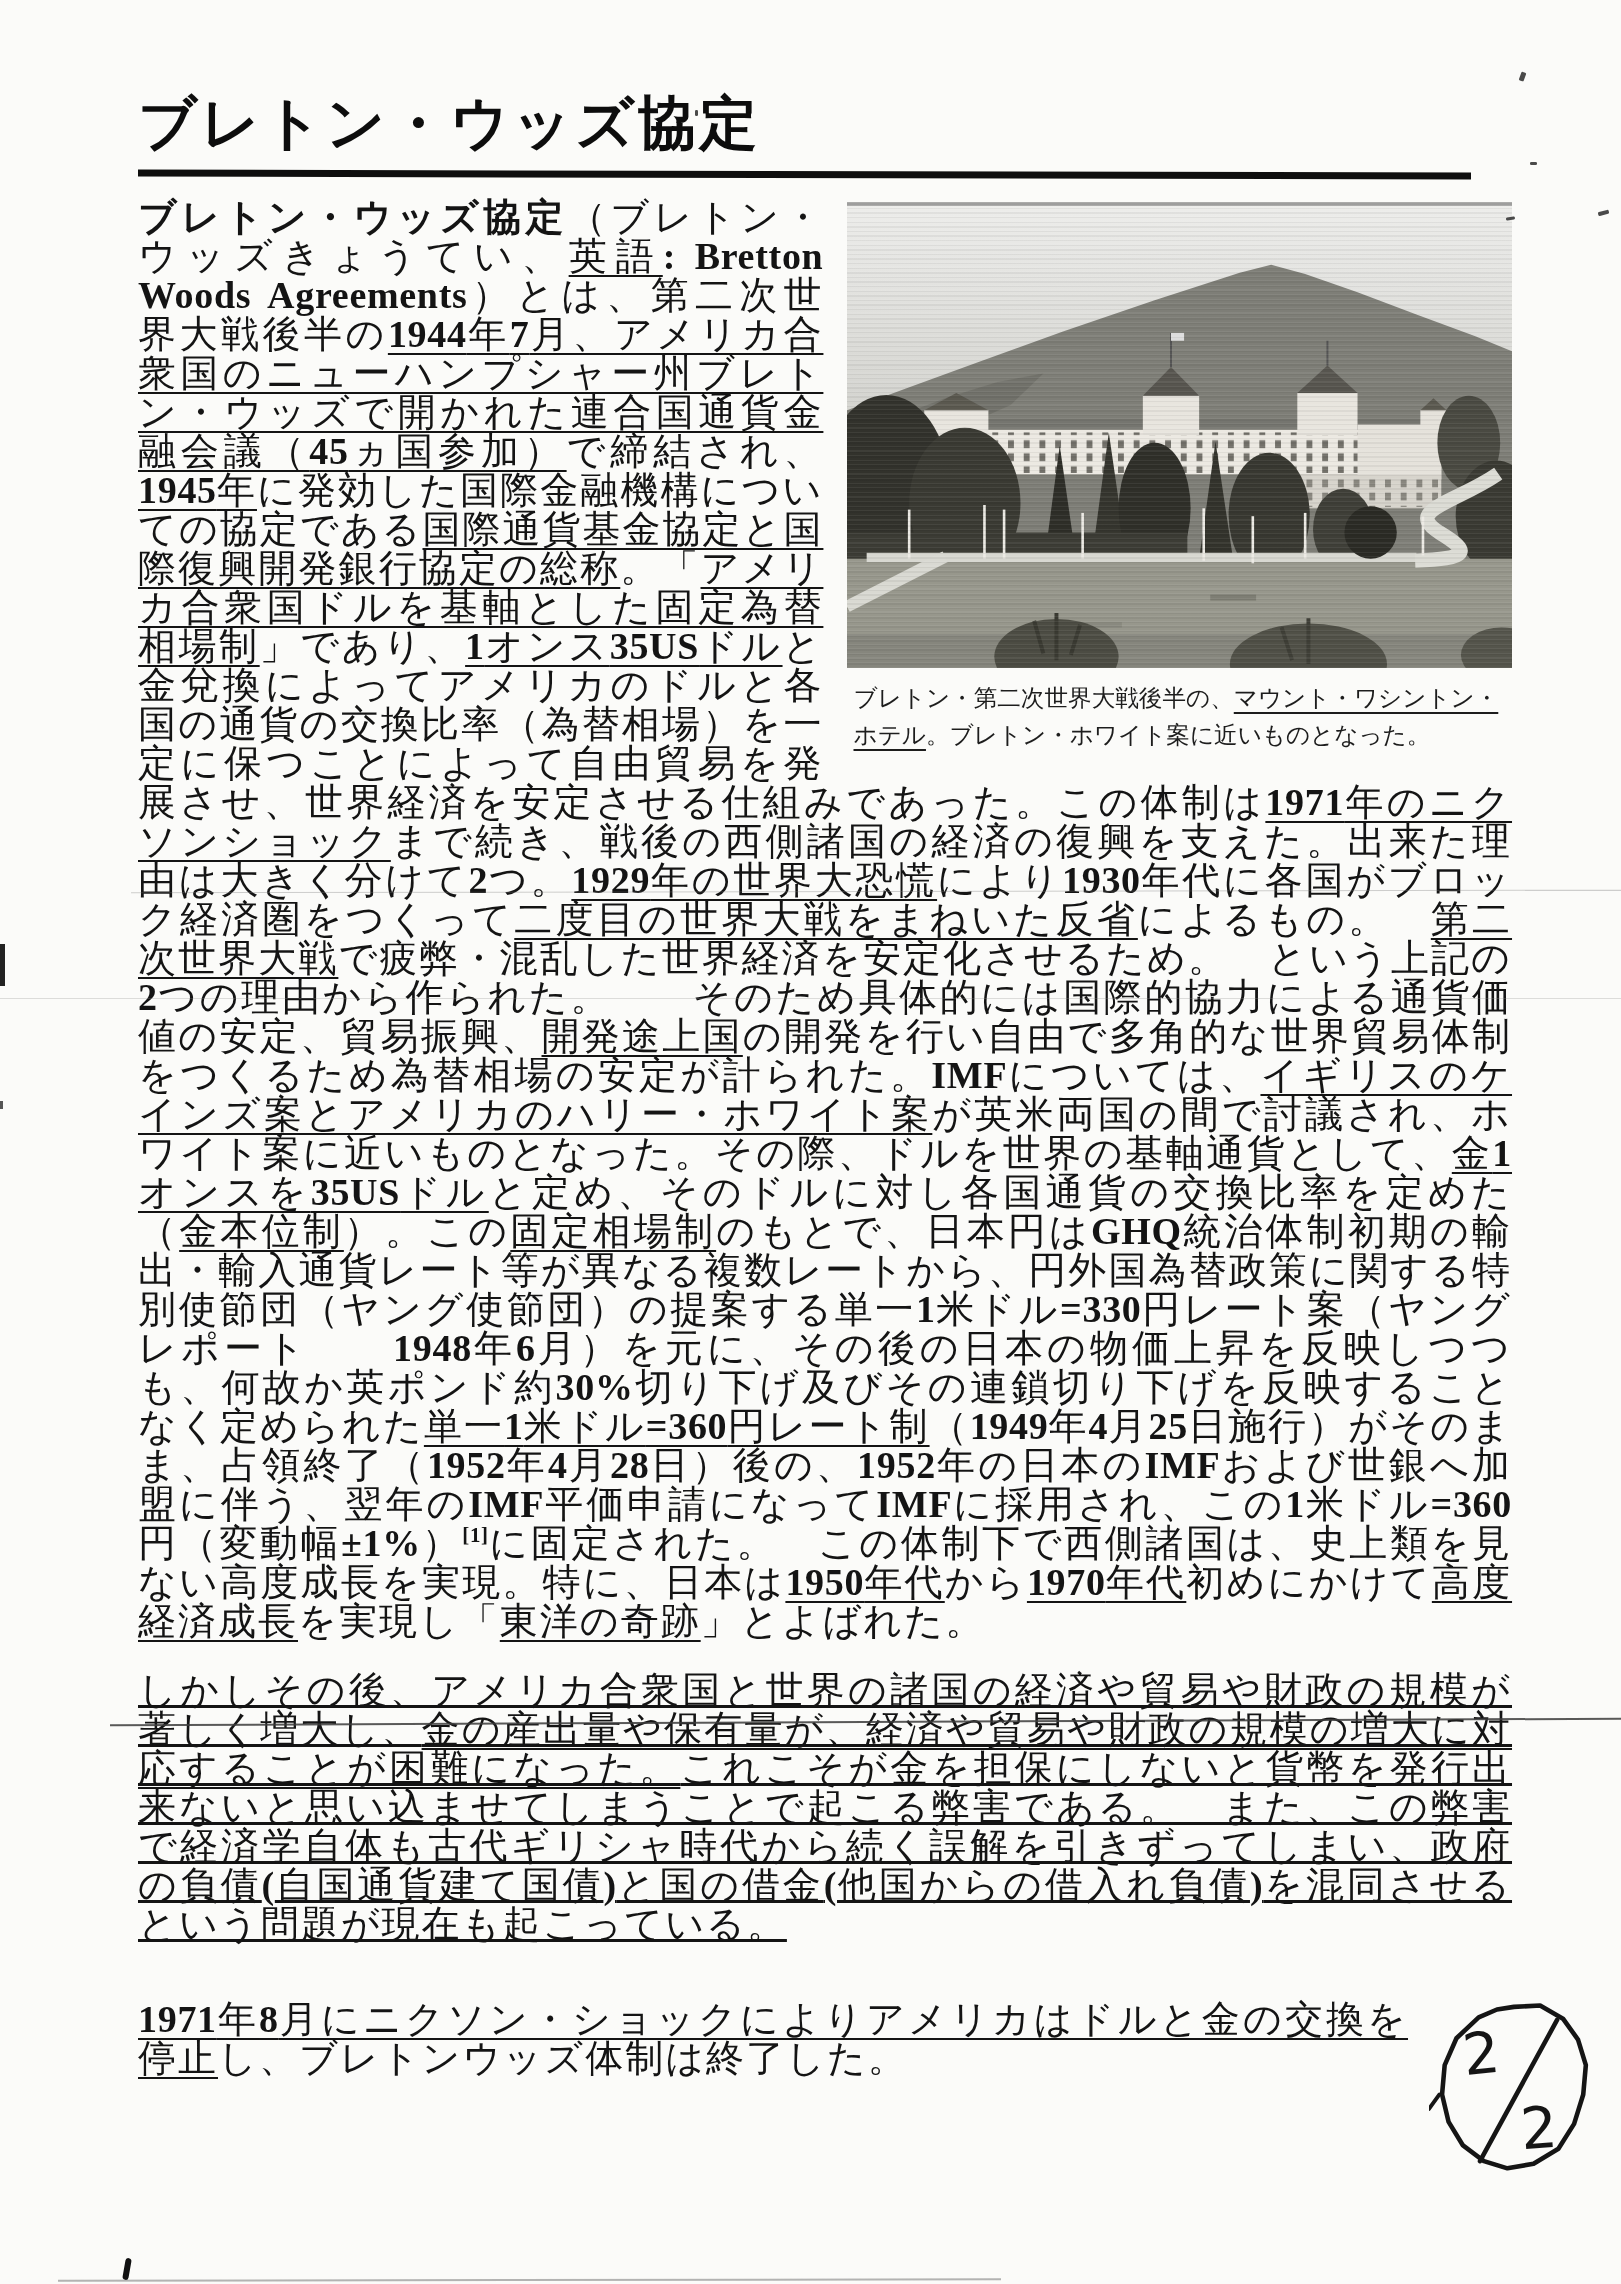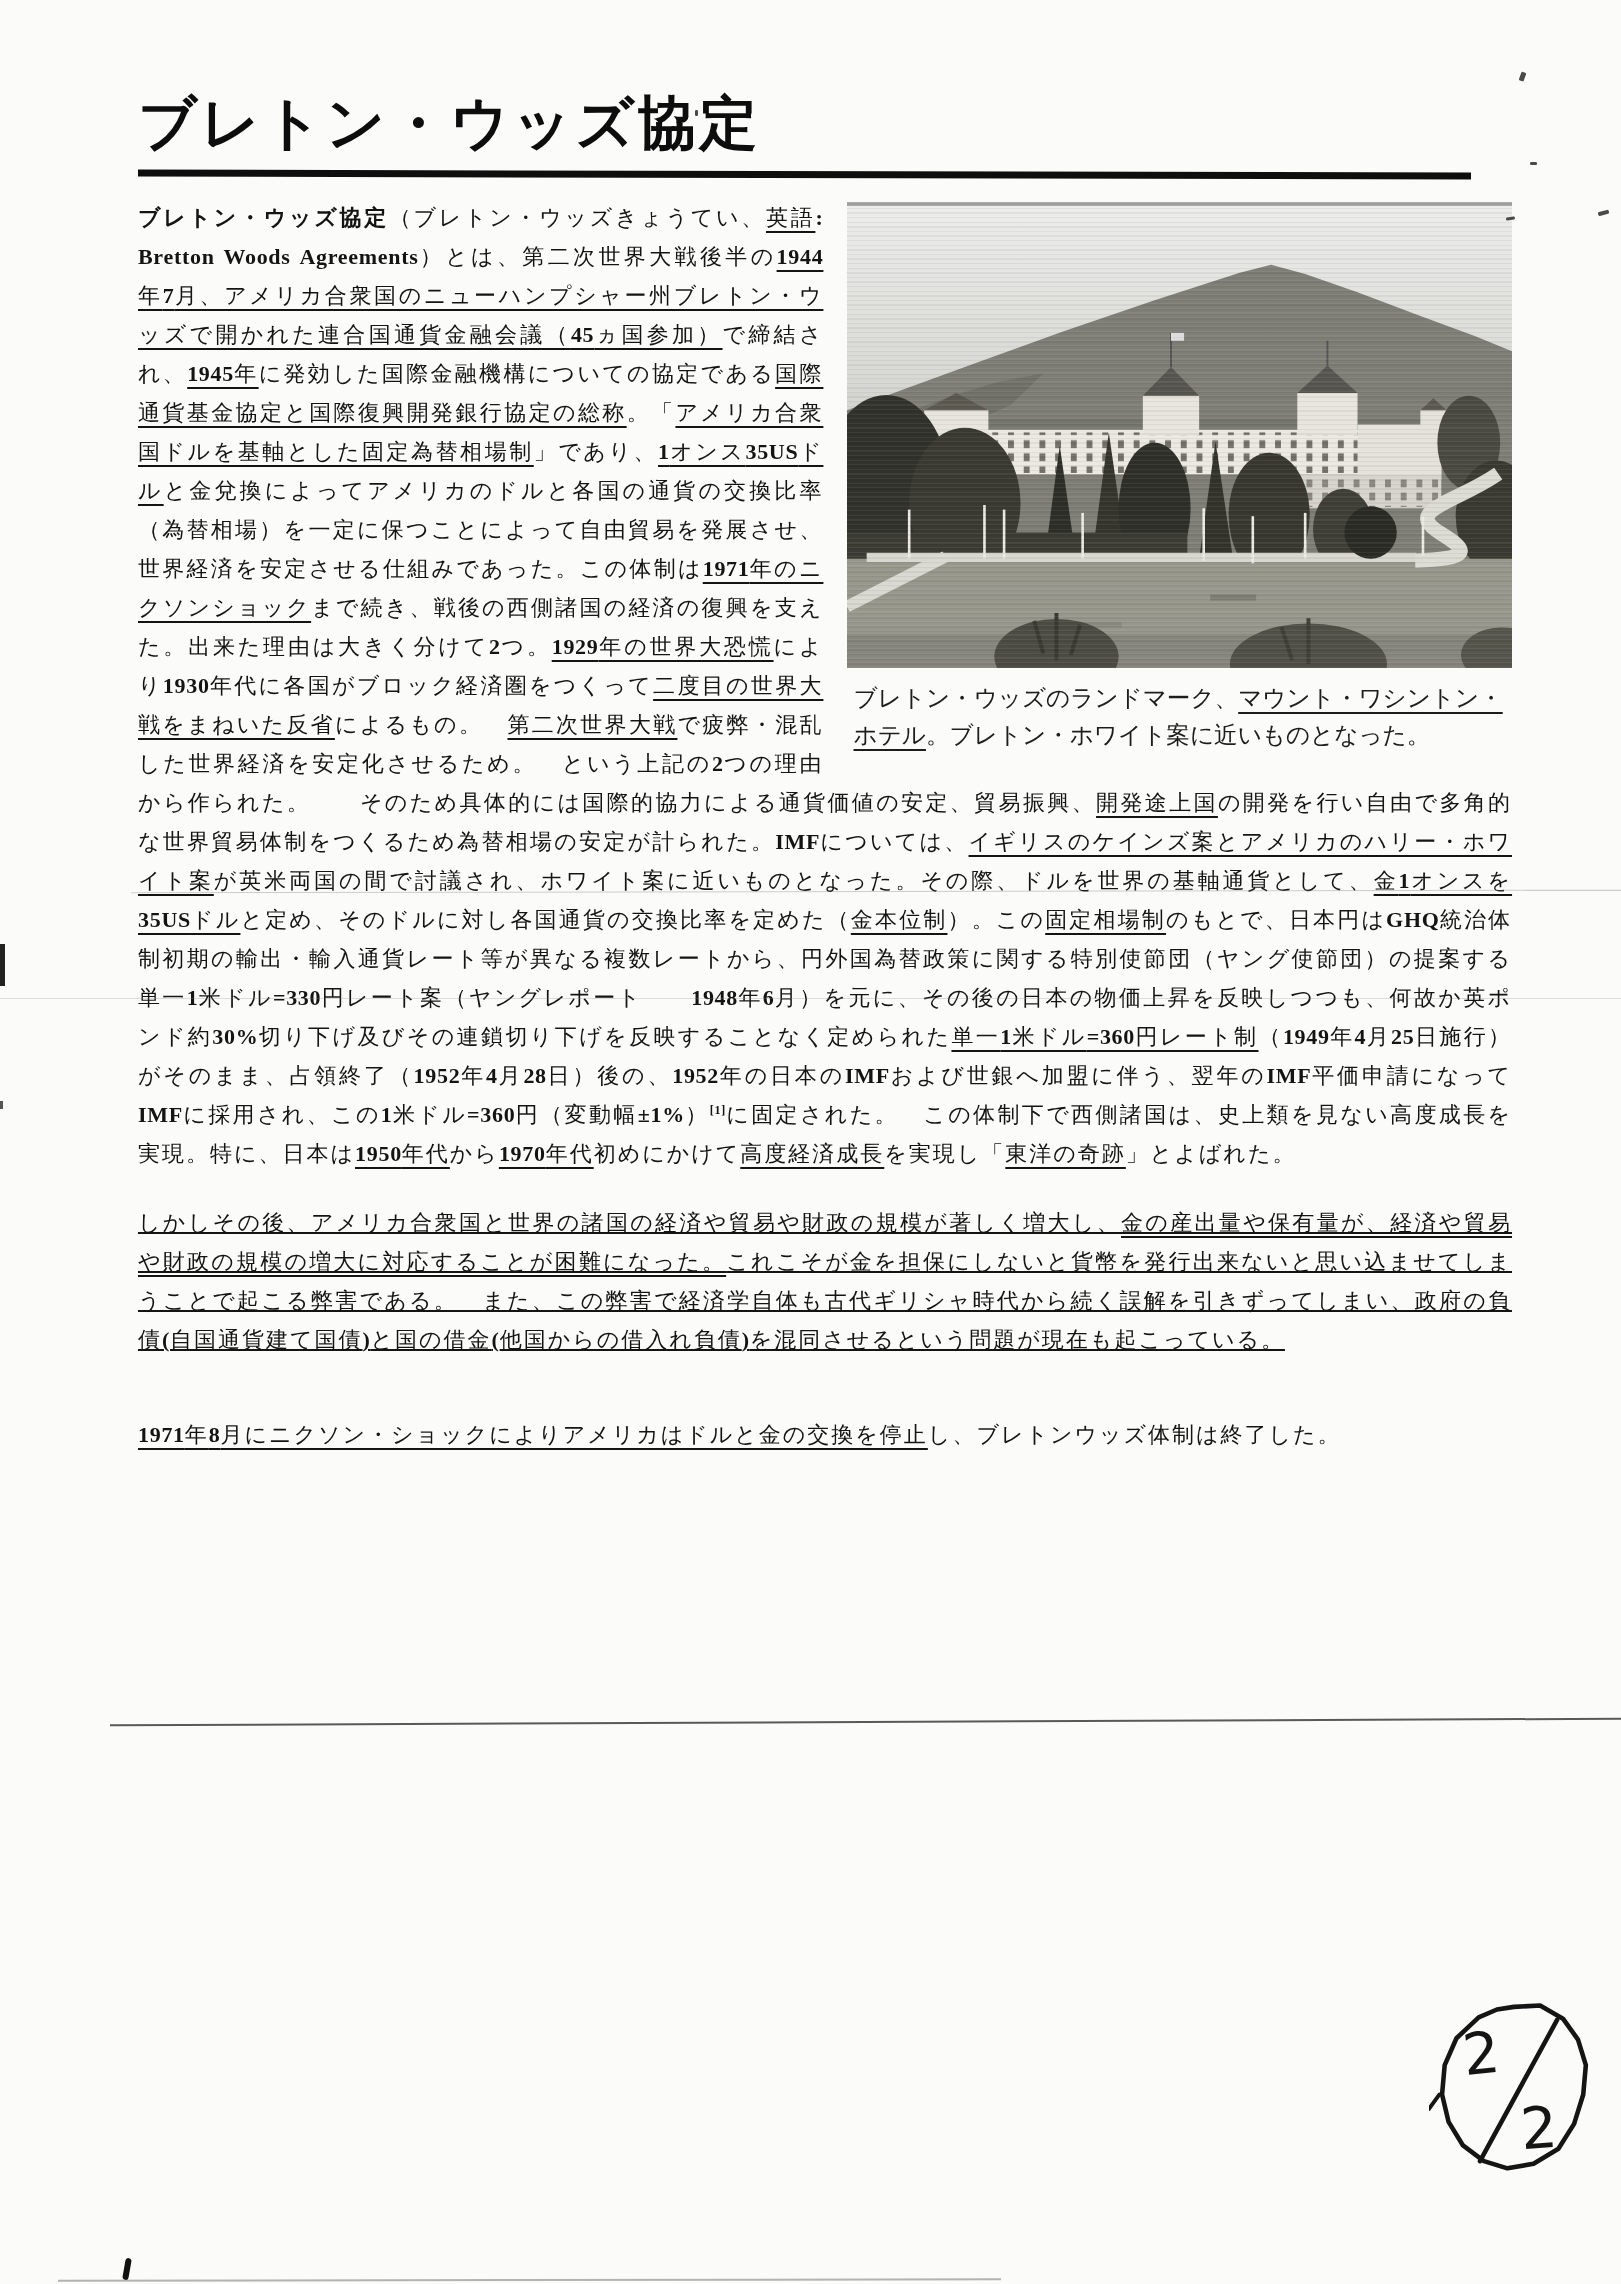--- a/index.html
+++ b/index.html
@@ -8,21 +8,21 @@
   .site-label{font:400 27.5px/1 "Liberation Sans","DejaVu Sans",sans-serif;letter-spacing:2.6px;color:#1c1c1c;}
   .title{margin:34px 0 0 0;font-family:"Liberation Serif","DejaVu Serif",serif;font-weight:700;font-size:58px;line-height:1.1;letter-spacing:3.3px;color:#0d0d0d;}
   .title-rule{margin-top:15.7px;width:1333px;height:7.2px;background:#0e0e0e;transform:rotate(0.12deg);}
   .lead-block{margin-top:19.6px;}
   .figure{float:right;width:665px;margin:3.9px 0 7.9px 23.6px;}
   .photo{position:relative;width:665px;height:466px;background:#cfcfca;}
   .photo svg{display:block;}
   .photo::after{content:"";position:absolute;inset:0;pointer-events:none;
     background:repeating-linear-gradient(180deg,rgba(255,255,255,.06) 0 1.3px,rgba(0,0,0,.05) 1.3px 2.6px,rgba(0,0,0,0) 2.6px 4.6px);}
   .caption{margin-top:11.8px;padding:0 6.5px;font:400 23.6px/37px "Liberation Sans","DejaVu Sans",sans-serif;color:#1d1d1d;letter-spacing:0;}
-  .body{margin:0;font-family:"Liberation Serif","DejaVu Serif",serif;font-size:22px;line-height:39px;letter-spacing:2px;text-align:justify;text-justify:inter-character;color:#141414;}
+  .body{margin:0;font-family:"Liberation Serif","DejaVu Serif",serif;font-size:38px;line-height:39px;letter-spacing:2px;text-align:justify;text-justify:inter-character;color:#141414;}
   .heading{clear:both;margin:47px 0 0 6.5px;font:700 34px/1 "Liberation Sans","DejaVu Sans",sans-serif;letter-spacing:3.9px;color:#111;}
   .section-para{margin-top:30px;text-decoration:underline;}
   .closing-para{margin-top:56px;width:1270px;}
   .u{text-decoration:underline;text-decoration-thickness:2.3px;text-underline-offset:5.9px;text-decoration-skip-ink:none;}
   .b{font-weight:700;}
   .sup{vertical-align:super;font-size:0.55em;line-height:0;}
   .lat{font-weight:700;letter-spacing:0.7px;}
   .handwritten{position:absolute;left:1429px;top:1996px;width:183px;height:210px;}
   .artifact{position:absolute;pointer-events:none;}
   .streak1{top:891px;left:131px;width:1490px;height:1.3px;background:rgba(120,120,120,.35);transform:rotate(-0.1deg);}
@@ -119,21 +119,21 @@
               <rect x="300" y="642" width="120" height="8" fill="#808076" opacity=".6"></rect>
               <rect x="0" y="660" width="1016" height="52" fill="#83837a" opacity=".85"></rect>
               <ellipse cx="320" cy="695" rx="95" ry="58" fill="#4c4c43"></ellipse>
               <path d="M320,700 L320,628 M300,690 L286,640 M342,692 L356,646" stroke="#3a3a32" stroke-width="6" fill="none"></path>
               <ellipse cx="705" cy="706" rx="120" ry="62" fill="#505047"></ellipse>
               <path d="M705,706 L705,636 M680,700 L664,650" stroke="#3f3f37" stroke-width="6" fill="none"></path>
               <ellipse cx="1000" cy="692" rx="62" ry="42" fill="#55554c"></ellipse>
             </g>
           </svg>
         </div>
-        <figcaption class="caption"><span>ブレトン・ウッズのランドマーク、</span><span class="u">マウント・ワシントン・ホテル</span><span>。ブレトン・ホワイト案に近いものとなった。</span></figcaption>
+        <figcaption class="caption"><span>ブレトン・第二次世界大戦後半の、</span><span class="u">マウント・ワシントン・ホテル</span><span>。ブレトン・ホワイト案に近いものとなった。</span></figcaption>
       </figure>
       <p class="body"><span class="b">ブレトン・ウッズ協定</span><span>（ブレトン・ウッズきょうてい、</span><span class="u">英語</span><span><span class="lat">:</span> <span class="lat">Bretton</span> <span class="lat">Woods</span> <span class="lat">Agreements</span>）とは、第二次世界大戦後半の</span><span class="u"><span class="lat">1944</span>年<span class="lat">7</span>月、アメリカ合衆国のニューハンプシャー州ブレトン・ウッズで開かれた連合国通貨金融会議（<span class="lat">45</span>ヵ国参加）</span><span>で締結され、</span><span class="u"><span class="lat">1945</span>年</span><span>に発効した国際金融機構についての協定である</span><span class="u">国際通貨基金協定と国際復興開発銀行協定の総称</span><span>。「</span><span class="u">アメリカ合衆国ドルを基軸とした固定為替相場制</span><span>」であり、</span><span class="u"><span class="lat">1</span>オンス<span class="lat">35US</span>ドル</span><span>と金兌換によってアメリカのドルと各国の通貨の交換比率（為替相場）を一定に保つことによって自由貿易を発展させ、世界経済を安定させる仕組みであった。この体制は</span><span class="u"><span class="lat">1971</span>年のニクソンショック</span><span>まで続き、戦後の西側諸国の経済の復興を支えた。出来た理由は大きく分けて<span class="lat">2</span>つ。</span><span class="u"><span class="lat">1929</span>年の世界大恐慌</span><span>により<span class="lat">1930</span>年代に各国がブロック経済圏をつくって</span><span class="u">二度目の世界大戦をまねいた反省</span><span>によるもの。　</span><span class="u">第二次世界大戦</span><span>で疲弊・混乱した世界経済を安定化させるため。　という上記の<span class="lat">2</span>つの理由から作られた。　　そのため具体的には国際的協力による通貨価値の安定、貿易振興、</span><span class="u">開発途上国</span><span>の開発を行い自由で多角的な世界貿易体制をつくるため為替相場の安定が計られた。<span class="lat">IMF</span>については、</span><span class="u">イギリスのケインズ案とアメリカのハリー・ホワイト案</span><span>が英米両国の間で討議され、ホワイト案に近いものとなった。その際、ドルを世界の基軸通貨として、</span><span class="u">金<span class="lat">1</span>オンスを<span class="lat">35US</span>ドル</span><span>と定め、そのドルに対し各国通貨の交換比率を定めた（</span><span class="u">金本位制</span><span>）。この</span><span class="u">固定相場制</span><span>のもとで、日本円は<span class="lat">GHQ</span>統治体制初期の輸出・輸入通貨レート等が異なる複数レートから、円外国為替政策に関する特別使節団（ヤング使節団）の提案する単一<span class="lat">1</span>米ドル<span class="lat">=330</span>円レート案（ヤングレポート　　<span class="lat">1948</span>年<span class="lat">6</span>月）を元に、その後の日本の物価上昇を反映しつつも、何故か英ポンド約<span class="lat">30%</span>切り下げ及びその連鎖切り下げを反映することなく定められた</span><span class="u">単一<span class="lat">1</span>米ドル<span class="lat">=360</span>円レート制</span><span>（<span class="lat">1949</span>年<span class="lat">4</span>月<span class="lat">25</span>日施行）がそのまま、占領終了（<span class="lat">1952</span>年<span class="lat">4</span>月<span class="lat">28</span>日）後の、<span class="lat">1952</span>年の日本の<span class="lat">IMF</span>および世銀へ加盟に伴う、翌年の<span class="lat">IMF</span>平価申請になって<span class="lat">IMF</span>に採用され、この<span class="lat">1</span>米ドル<span class="lat">=360</span>円（変動幅<span class="lat">±1%</span>）</span><span class="sup"><span class="lat">[1]</span></span><span>に固定された。　この体制下で西側諸国は、史上類を見ない高度成長を実現。特に、日本は</span><span class="u"><span class="lat">1950</span>年代</span><span>から</span><span class="u"><span class="lat">1970</span>年代</span><span>初めにかけて</span><span class="u">高度経済成長</span><span>を実現し「</span><span class="u">東洋の奇跡</span><span>」とよばれた。</span></p>
     </div>
 
     <p class="body section-para"><span>しかしその後、アメリカ合衆国と世界の諸国の経済や貿易や財政の規模が著しく増大し、</span><span class="u">金の産出量や保有量が、経済や貿易や財政の規模の増大に対応することが困難になった。</span><span>これこそが金を担保にしないと貨幣を発行出来ないと思い込ませてしまうことで起こる弊害である。　また、この弊害で経済学自体も古代ギリシャ時代から続く誤解を引きずってしまい、政府の負債<span class="lat">(</span>自国通貨建て国債<span class="lat">)</span>と国の借金<span class="lat">(</span>他国からの借入れ負債<span class="lat">)</span>を混同させるという問題が現在も起こっている。</span></p>
     <p class="body closing-para"><span class="u"><span class="lat">1971</span>年<span class="lat">8</span>月にニクソン・ショックによりアメリカはドルと金の交換を停止</span><span>し、ブレトンウッズ体制は終了した。</span></p>
   </div>
 
   <div class="handwritten">
     <svg width="183" height="210" viewBox="0 0 280 320">

